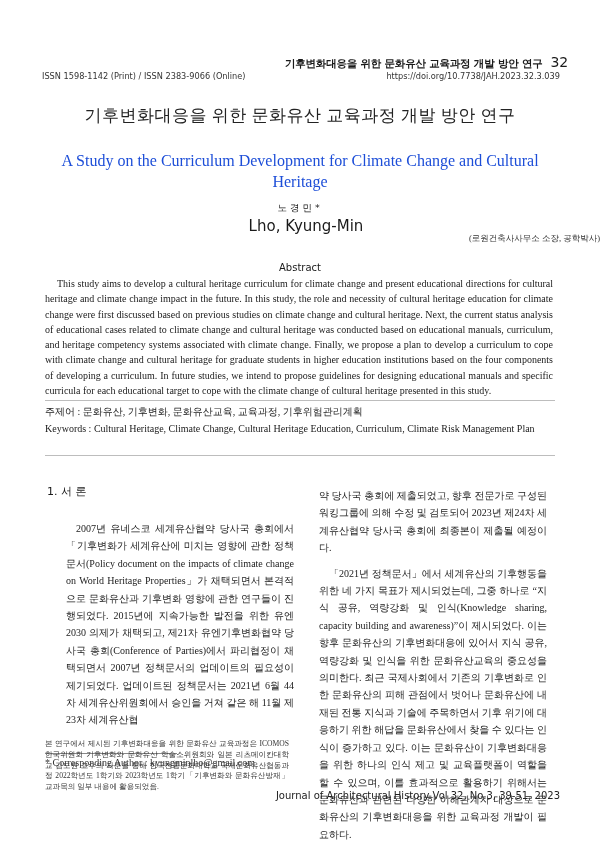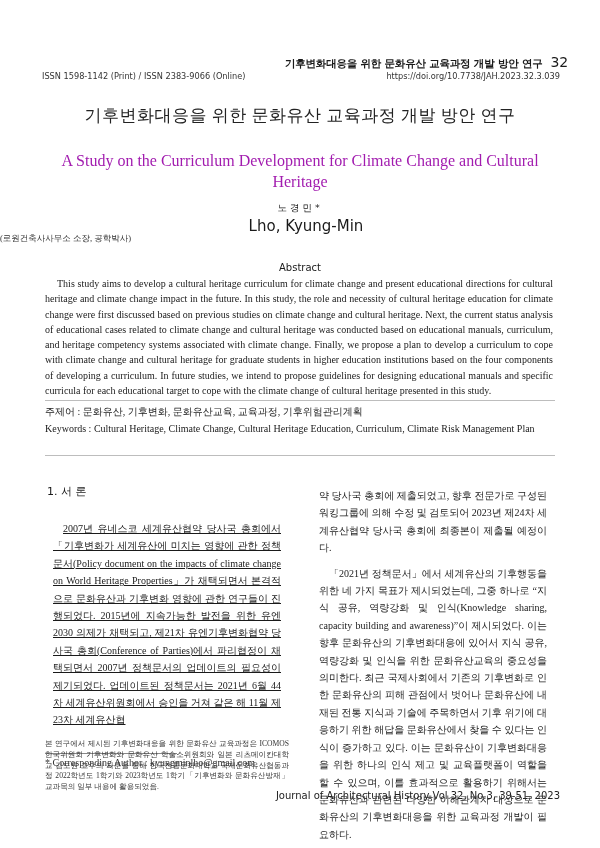--- a/index.html
+++ b/index.html
@@ -6,34 +6,34 @@
   body { width: 600px; height: 848px; position: relative; overflow: hidden; color: #1a1a1a; }
   .sans { font-family: "DejaVu Sans", "Liberation Sans", sans-serif; }
   .serif { font-family: "Liberation Serif", "DejaVu Serif", serif; }
 
   .running-title { position: absolute; right: 32px; top: 54px; font-size: 10.5px; font-weight: bold; letter-spacing: -0.2px; display: flex; align-items: baseline; gap: 8px; }
   .running-title .page-num { font-size: 14px; font-weight: normal; }
   .issn { position: absolute; left: 42px; top: 71px; font-size: 8.2px; color: #333; }
   .doi { position: absolute; right: 40px; top: 71px; font-size: 8.2px; color: #333; }
 
   .title-ko { position: absolute; left: 0; right: 0; top: 104px; text-align: center; font-size: 17px; letter-spacing: 0.5px; color: #222; }
-  .title-en { position: absolute; left: 60px; right: 60px; top: 150px; text-align: center; font-size: 16px; line-height: 21px; color: #a21caf; }
+  .title-en { position: absolute; left: 60px; right: 60px; top: 150px; text-align: center; font-size: 16px; line-height: 21px; color: #1d4ed8; }
   .author-ko { position: absolute; left: 0; right: 0; top: 202px; text-align: center; font-size: 9.5px; letter-spacing: 3px; }
   .author-en { position: absolute; left: 12px; right: 0; top: 217px; text-align: center; font-size: 15px; }
-  .affil { position: absolute; left: 0; right: 0; top: 233px; text-align: left; font-size: 8.5px; color: #333; }
+  .affil { position: absolute; left: 0; right: 0; top: 233px; text-align: right; font-size: 8.5px; color: #333; }
 
   .abstract-head { position: absolute; left: 0; right: 0; top: 262px; text-align: center; font-size: 10px; }
   .abstract { position: absolute; left: 45px; width: 508px; top: 276px; font-size: 10px; line-height: 15.3px; text-align: justify; text-indent: 12px; margin: 0; }
   .rule { position: absolute; left: 45px; width: 510px; height: 0; border-top: 1px solid #bdbdbd; }
   .kw-ko { position: absolute; left: 45px; top: 405px; font-size: 10px; }
   .kw-en { position: absolute; left: 45px; width: 508px; top: 421px; font-size: 10px; line-height: 16px; text-align: justify; margin: 0; }
 
   .col { position: absolute; font-size: 10px; line-height: 17.4px; text-align: justify; }
   .col p { margin: 8px; }
-  .col-left { left: 45px; width: 244px; text-decoration: underline; }
+  .col-left { left: 58px; width: 244px; }
   .col-right { left: 311px; width: 244px; top: 479px; }
   .section-head { position: absolute; left: 47px; top: 484px; font-size: 11px; }
   .indent { text-indent: 10px; }
 
   .fn-rule { position: absolute; left: 45px; top: 753px; width: 132px; border-top: 1px solid #888; }
   .fn-author { position: absolute; left: 45px; top: 757px; font-size: 10px; color: #333; }
   .fn-note { position: absolute; left: 45px; top: 739px; width: 244px; font-size: 7.6px; line-height: 10.8px; color: #333; text-align: justify; margin: 0; }
 
   .journal-footer { position: absolute; right: 40px; top: 790px; font-size: 10px; color: #222; }
 </style>

